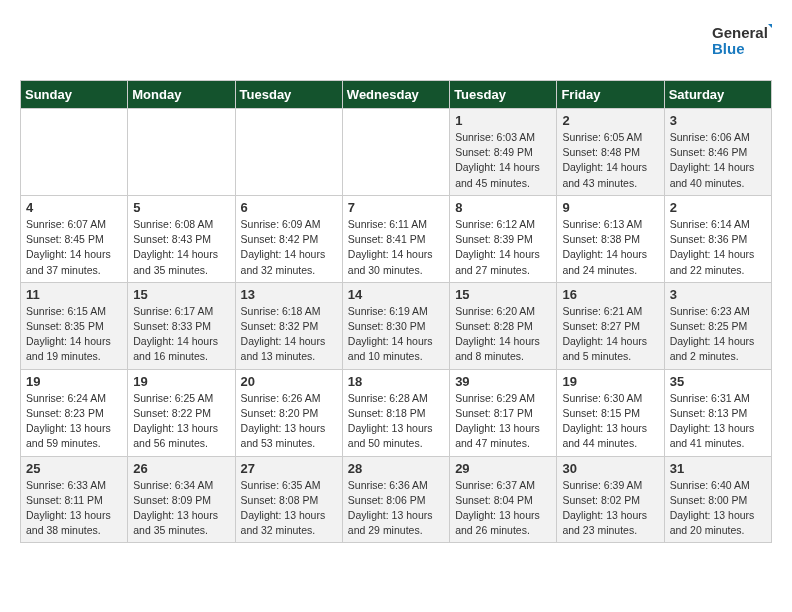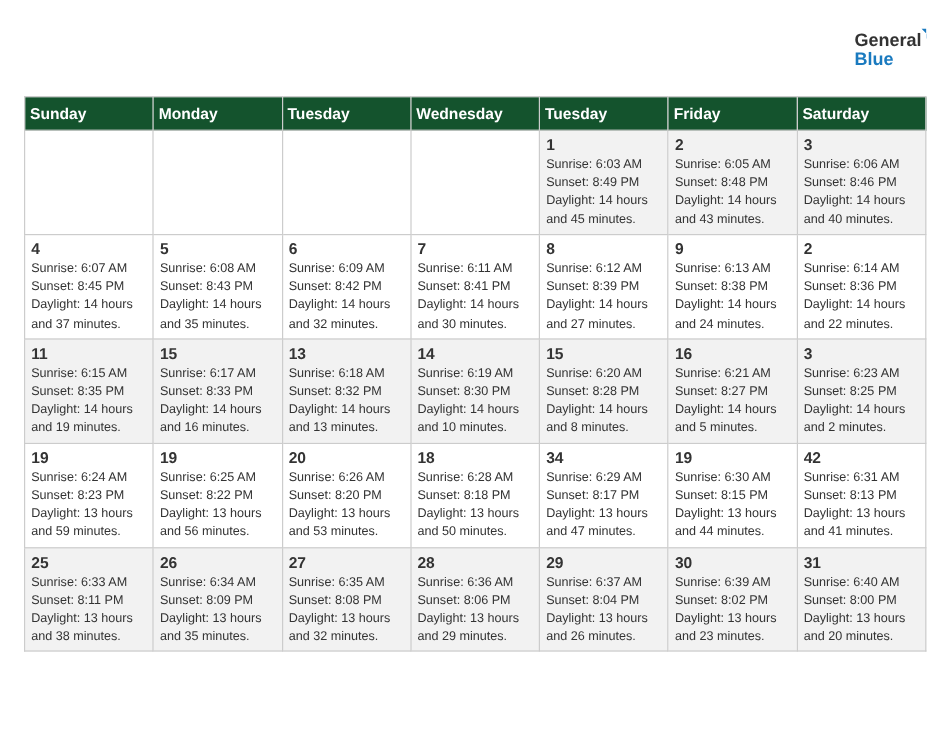--- a/index.html
+++ b/index.html
@@ -196,29 +196,29 @@
         </td>
         <td>
           <span class="day-number">20</span>
           <div class="day-info">Sunrise: 6:26 AM<br>Sunset: 8:20 PM<br>Daylight: 13 hours and 53 minutes.</div>
         </td>
         <td>
           <span class="day-number">18</span>
           <div class="day-info">Sunrise: 6:28 AM<br>Sunset: 8:18 PM<br>Daylight: 13 hours and 50 minutes.</div>
         </td>
         <td>
-          <span class="day-number">34</span>
+          <span class="day-number">39</span>
           <div class="day-info">Sunrise: 6:29 AM<br>Sunset: 8:17 PM<br>Daylight: 13 hours and 47 minutes.</div>
         </td>
         <td>
           <span class="day-number">19</span>
           <div class="day-info">Sunrise: 6:30 AM<br>Sunset: 8:15 PM<br>Daylight: 13 hours and 44 minutes.</div>
         </td>
         <td>
-          <span class="day-number">42</span>
+          <span class="day-number">35</span>
           <div class="day-info">Sunrise: 6:31 AM<br>Sunset: 8:13 PM<br>Daylight: 13 hours and 41 minutes.</div>
         </td>
       </tr>
       <tr>
         <td>
           <span class="day-number">25</span>
           <div class="day-info">Sunrise: 6:33 AM<br>Sunset: 8:11 PM<br>Daylight: 13 hours and 38 minutes.</div>
         </td>
         <td>
           <span class="day-number">26</span>

